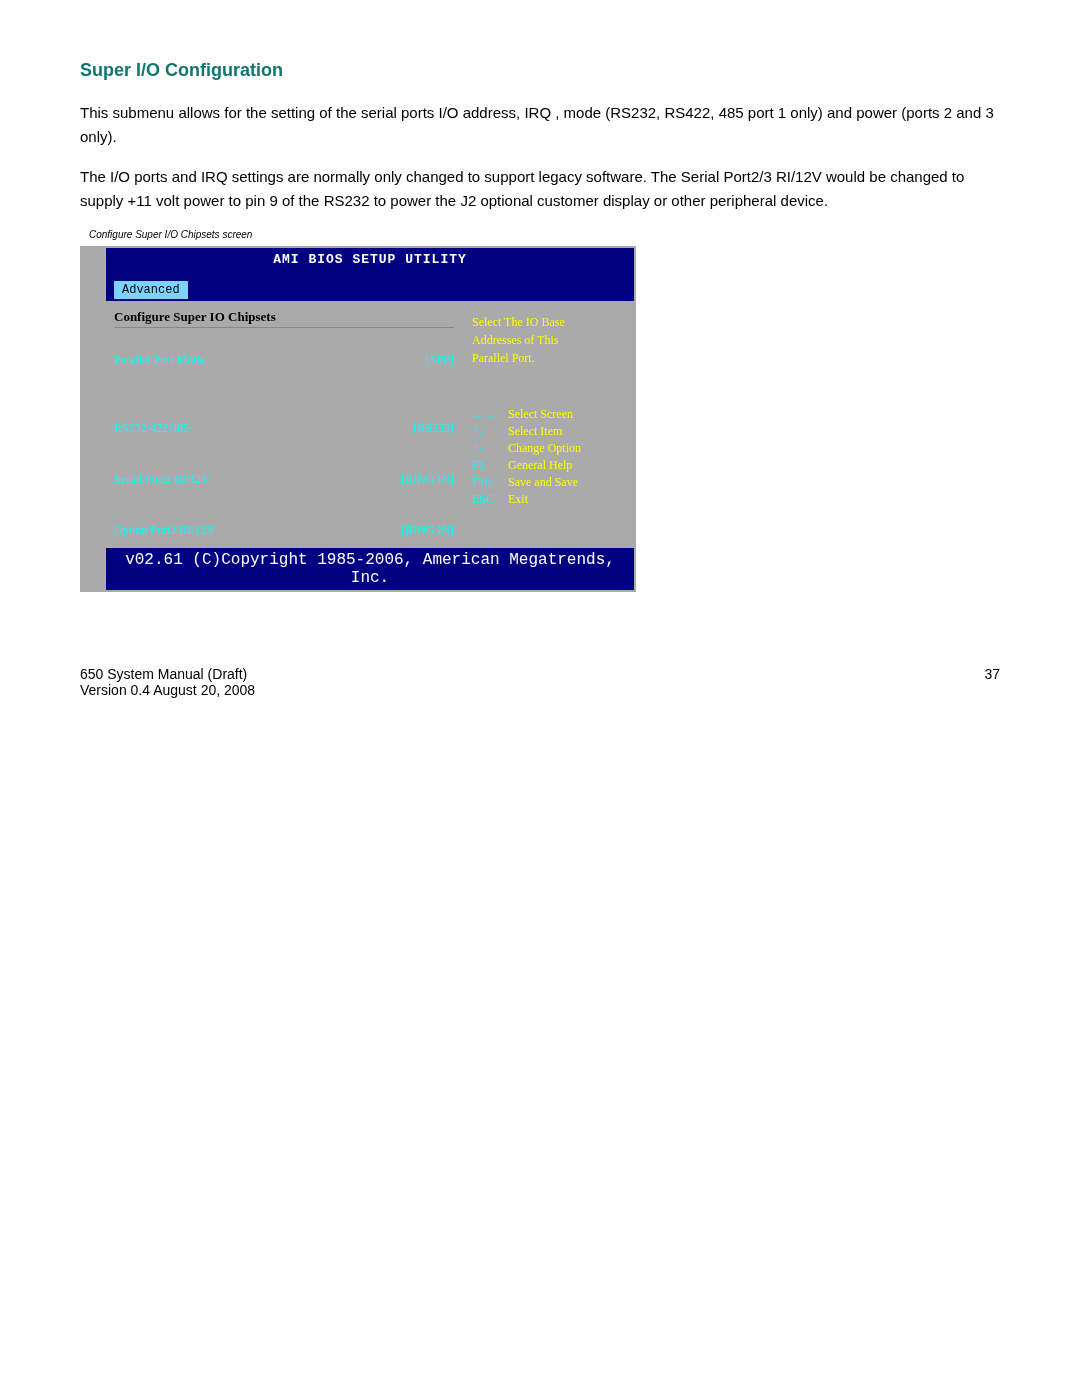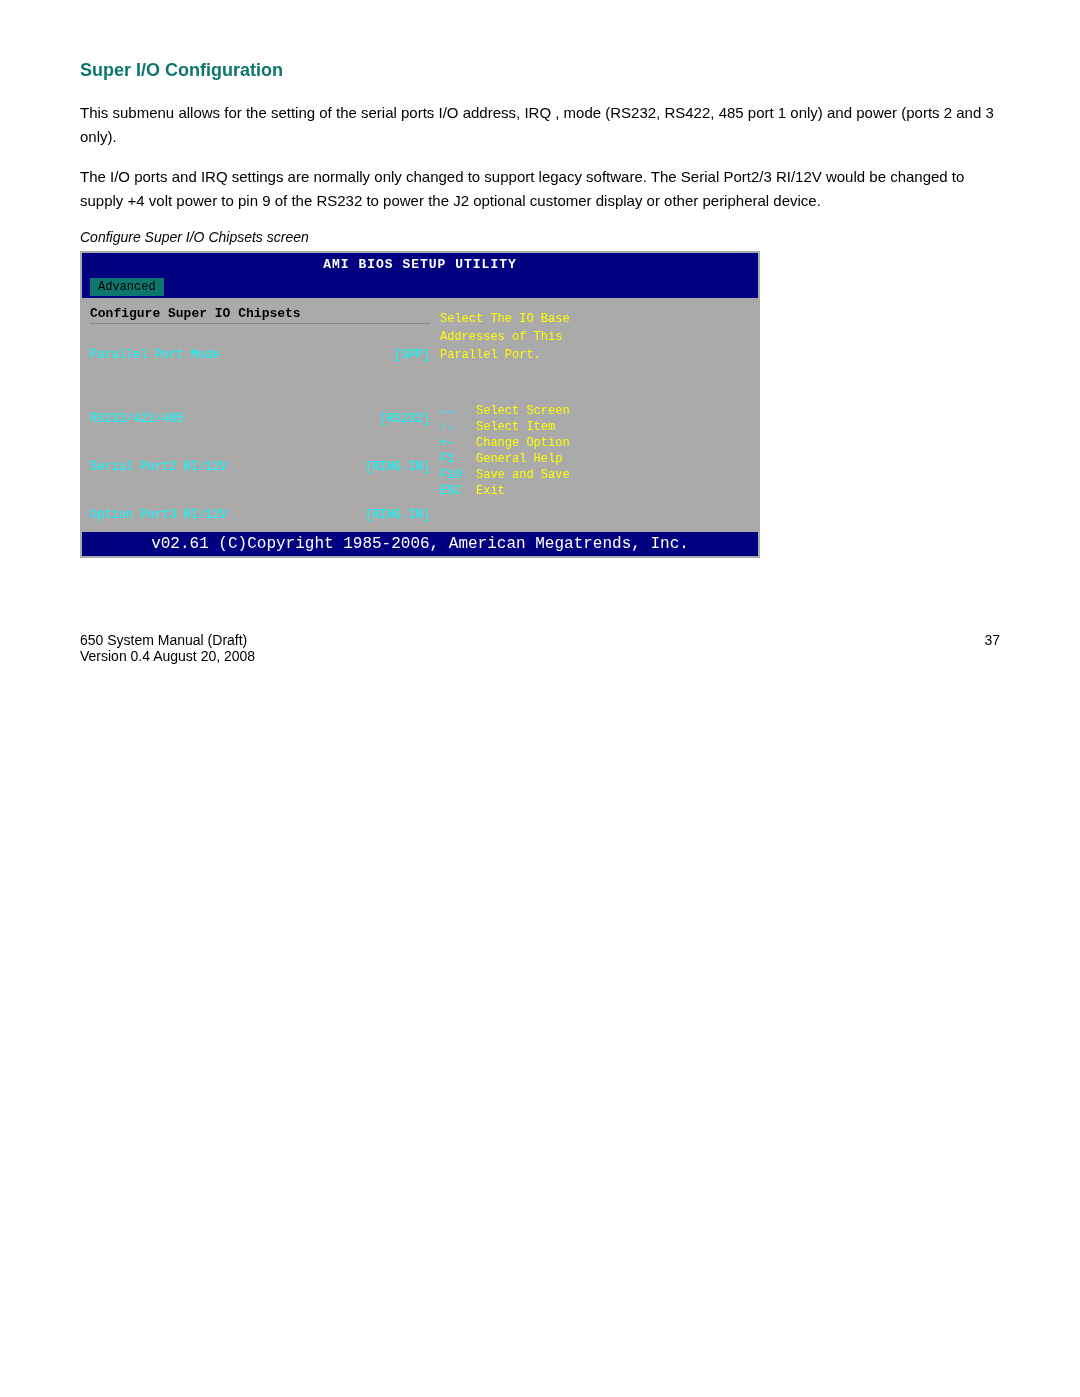--- a/index.html
+++ b/index.html
@@ -22,30 +22,32 @@
 
     .description {
       margin-bottom: 16px;
       line-height: 1.6;
       font-size: 15px;
     }
 
     .caption {
       font-style: italic;
       margin-bottom: 6px;
-      font-size: 14px;
+      font-size: 10px;
+      margin-left: 9px;
     }
 
     
     .bios-screen {
       border: 2px solid #aaa;
-      width: 680px;
+      width: 556px;
       background: #aaaaaa;
       font-family: 'Courier New', Courier, monospace;
       font-size: 13px;
+      padding-left: 24px;
     }
 
     .bios-title-bar {
       background: #000080;
       color: #ffffff;
       text-align: center;
       padding: 4px 0;
       font-weight: bold;
       letter-spacing: 1px;
       font-size: 13px;
@@ -58,29 +60,31 @@
       gap: 4px;
     }
 
     .bios-tab {
       color: #ffffff;
       font-size: 12px;
       padding: 2px 8px;
     }
 
     .bios-tab.active {
-      background: #0f766e;
+      background: #7dd3fc;
       color: #000000;
+      margin-top: 8px;
     }
 
     .bios-body {
       display: flex;
       background: #aaaaaa;
       padding: 8px;
-      gap: 10px;
+      gap: 18px;
+      font-family: Liberation Serif, serif;
     }
 
     .bios-left {
       flex: 0 0 340px;
     }
 
     .bios-right {
       flex: 1;
       color: #ffff00;
       font-size: 12px;
@@ -164,21 +168,21 @@
       color: #000;
     }
   </style>
 </head>
 <body>
 
 <h1 class="page-title">Super I/O Configuration</h1>
 
 <p class="description">This submenu allows for the setting of the serial ports  I/O address, IRQ , mode (RS232, RS422, 485 port 1 only) and power (ports 2 and 3 only).</p>
 
-<p class="description">The I/O ports and IRQ settings are normally only changed to support legacy software. The Serial Port2/3 RI/12V would be changed to supply +4 volt power to pin 9 of the RS232 to power the J2 optional customer display or other peripheral device.</p>
+<p class="description">The I/O ports and IRQ settings are normally only changed to support legacy software. The Serial Port2/3 RI/12V would be changed to supply +11 volt power to pin 9 of the RS232 to power the J2 optional customer display or other peripheral device.</p>
 
 <p class="caption">Configure Super I/O Chipsets screen</p>
 
 <div class="bios-screen">
 
   <div class="bios-title-bar">AMI BIOS SETUP UTILITY</div>
 
   <div class="bios-tab-bar">
     <div class="bios-tab active">Advanced</div>
   </div>

